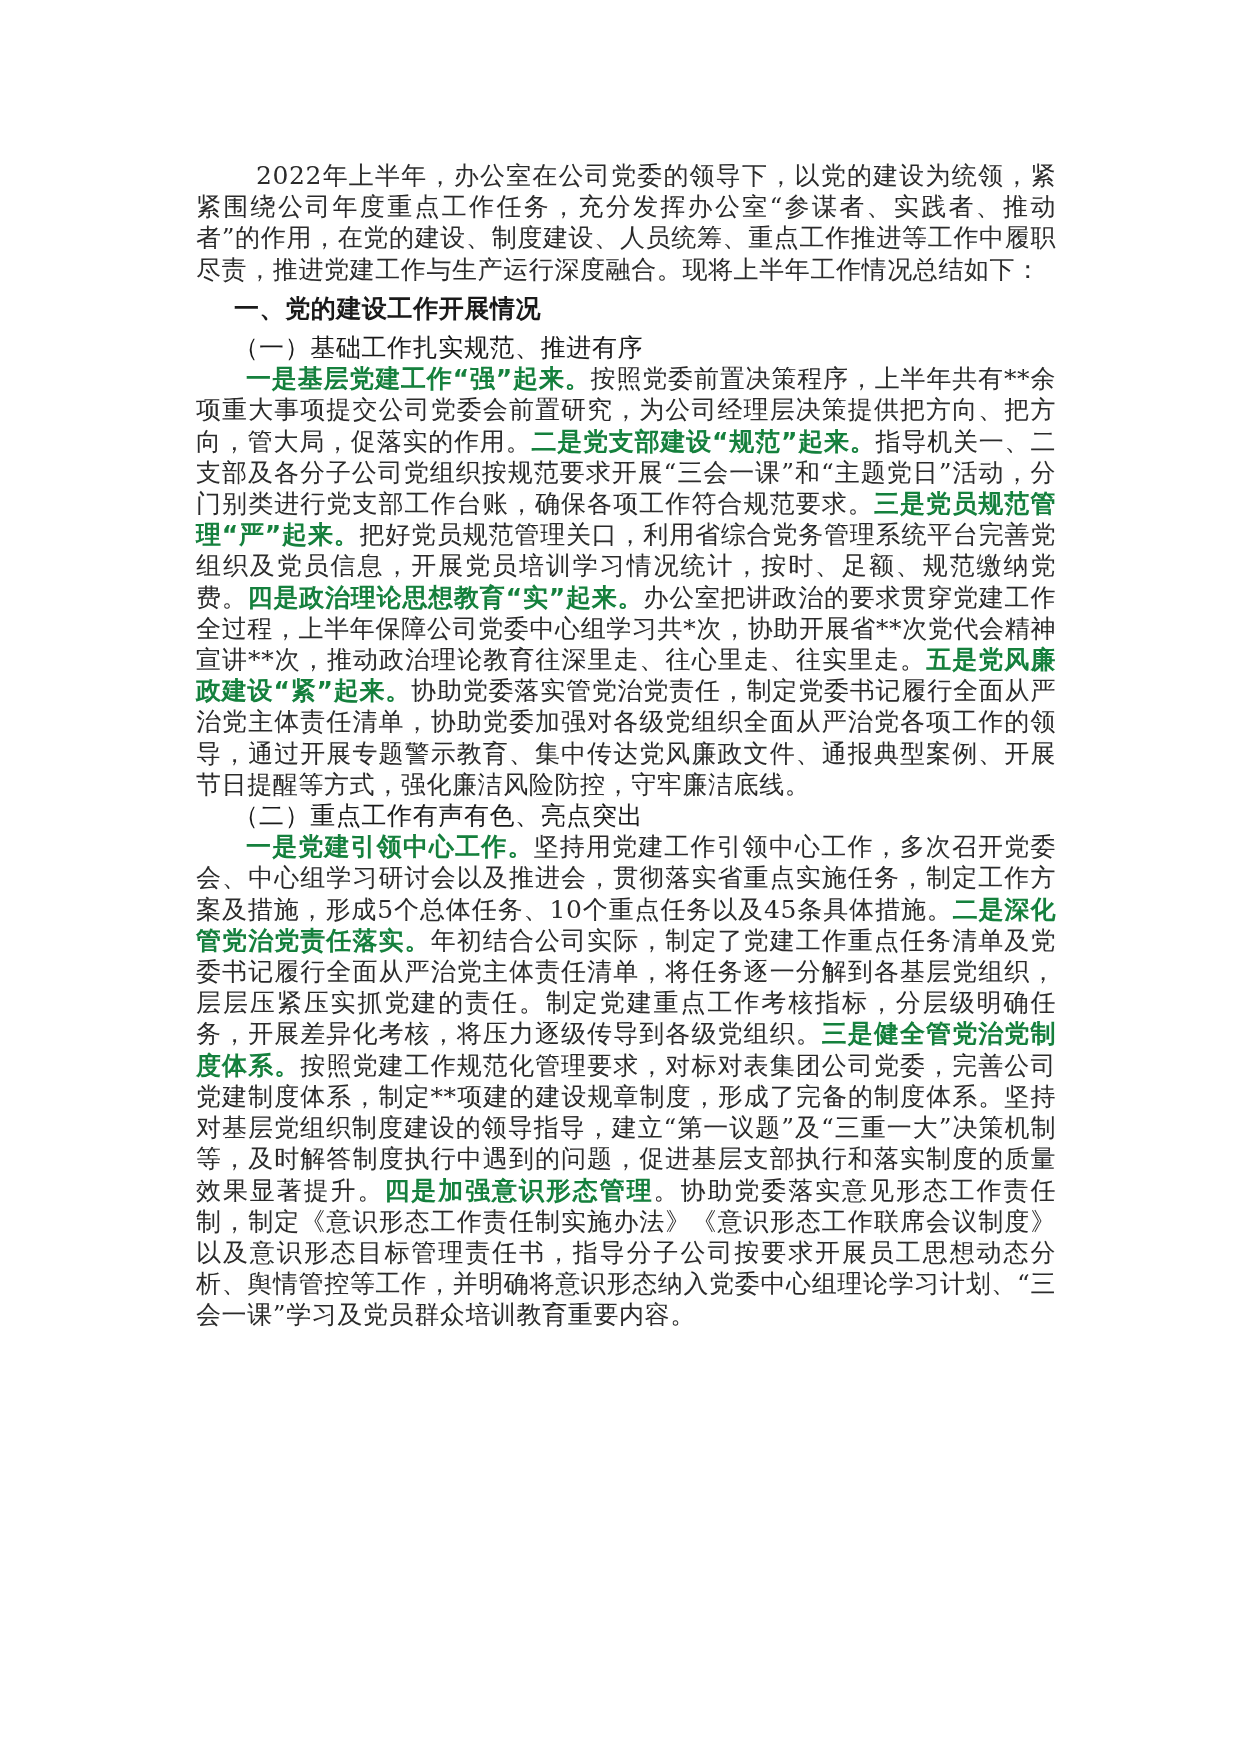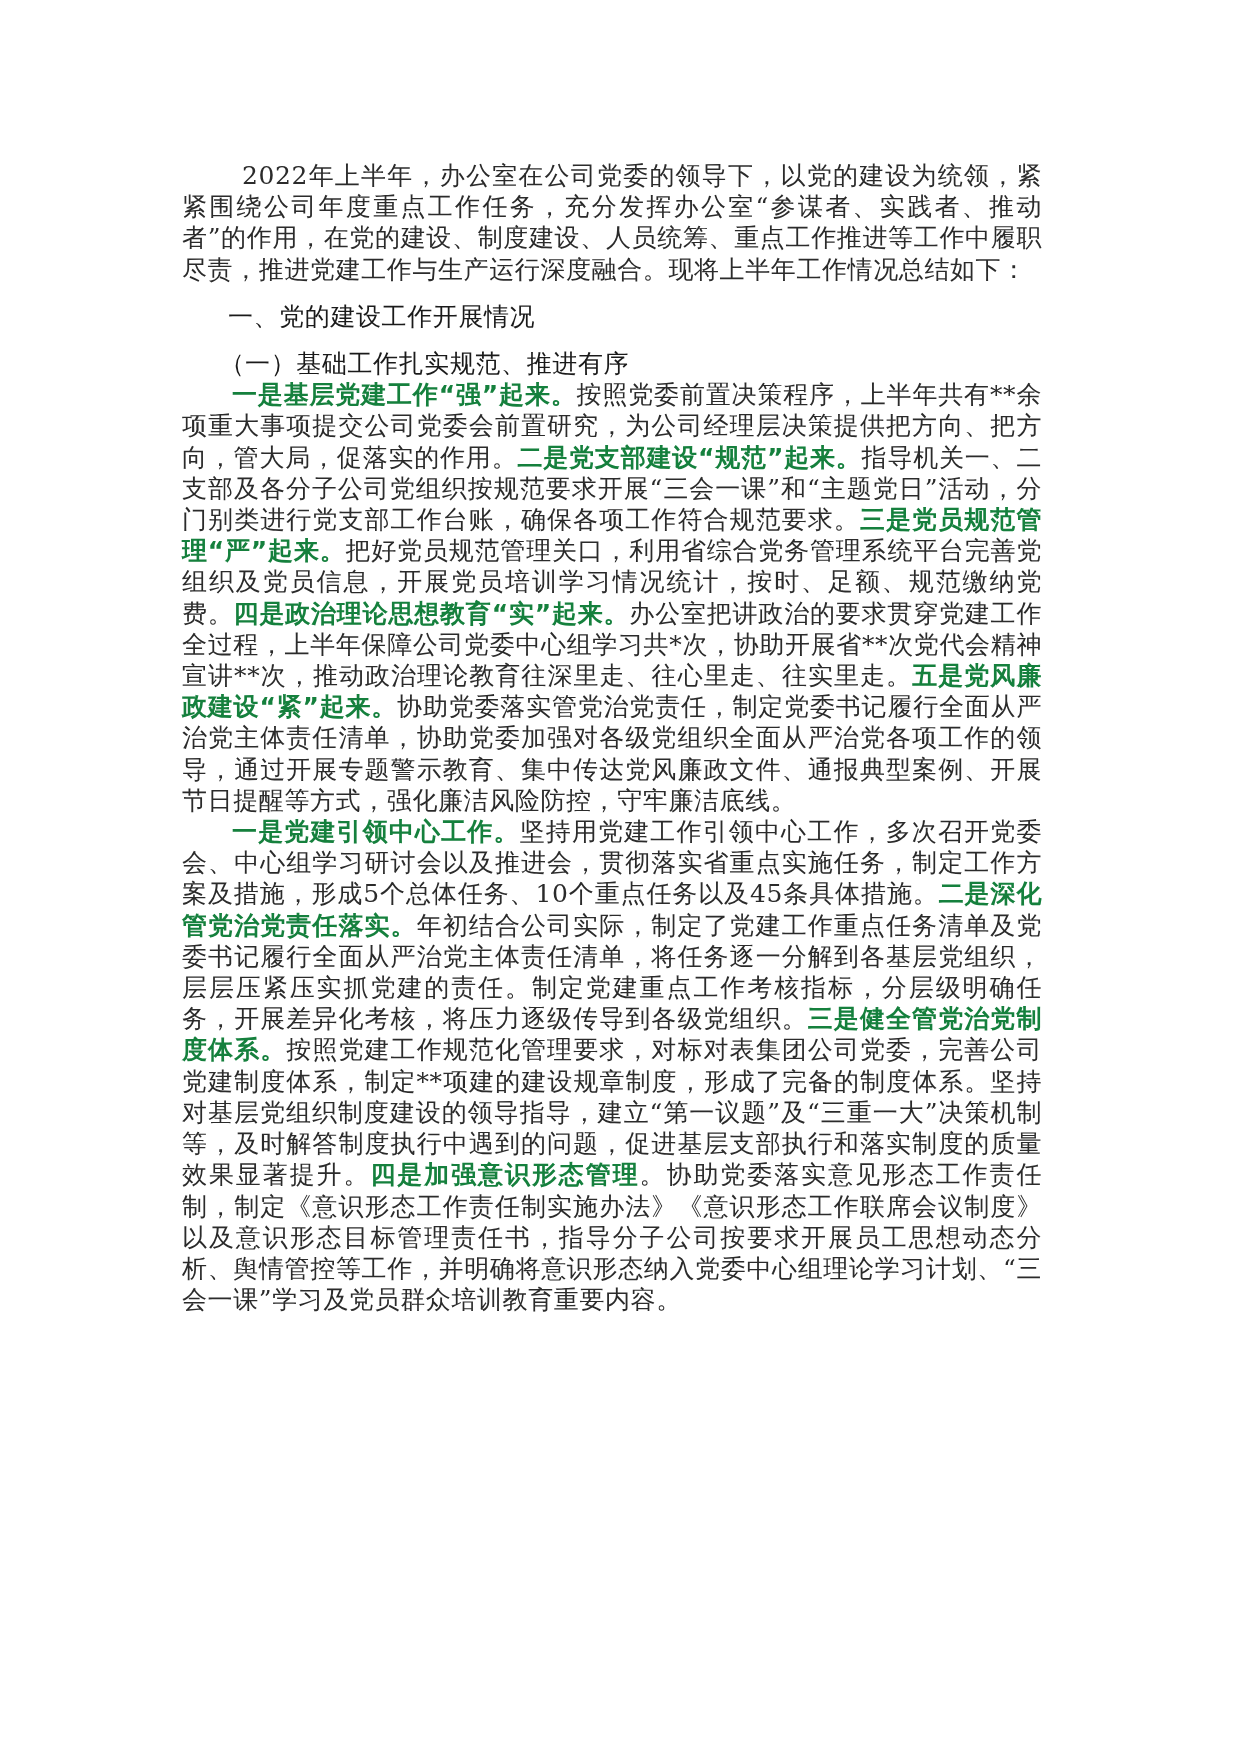--- a/index.html
+++ b/index.html
@@ -1,39 +1,40 @@
 <!DOCTYPE html>
 <html><head>
   <meta charset="utf-8">
   <style>
     html, body { margin: 0; padding: 0; background: #ffffff; }
     body { width: 1240px; height: 1754px; position: relative; overflow: hidden; }
     .page {
       position: absolute;
-      left: 182px;
+      left: 196px;
       top: 160px;
       width: 860px;
       font-family: "DejaVu Serif", "Liberation Serif", serif;
       font-size: 25px;
       line-height: 31.2px;
       color: #2b2b2b;
       text-align: justify;
       letter-spacing: 0.6px;
     }
     .p { margin: 0; text-indent: 2em; }
     .p.first { text-indent: 2.4em; }
-    .h1 { margin: 16px; text-indent: 1.2em; font-weight: normal; font-family: "DejaVu Sans", "Liberation Sans", sans-serif; color: #1a1a1a; }
+    .h1 { margin: 8px; text-indent: 1.2em; font-weight: bold; font-family: "DejaVu Sans", "Liberation Sans", sans-serif; color: #1a1a1a; }
     .h2 { margin: 0; text-indent: 1.5em; font-weight: normal; font-family: "DejaVu Sans", "Liberation Sans", sans-serif; color: #1a1a1a; }
     .b { font-weight: bold; font-family: "DejaVu Sans", "Liberation Sans", sans-serif; color: #15803d; }
   </style>
 </head>
 <body>
 
 <div class="page">
   <p class="p first">2022年上半年，办公室在公司党委的领导下，以党的建设为统领，紧紧围绕公司年度重点工作任务，充分发挥办公室“参谋者、实践者、推动者”的作用，在党的建设、制度建设、人员统筹、重点工作推进等工作中履职尽责，推进党建工作与生产运行深度融合。现将上半年工作情况总结如下：</p>
   <p class="h1">一、党的建设工作开展情况</p>
 
   <p class="h2">（一）基础工作扎实规范、推进有序</p>
   <p class="p"><span class="b">一是基层党建工作“强”起来。</span><span>按照党委前置决策程序，上半年共有**余项重大事项提交公司党委会前置研究，为公司经理层决策提供把方向、把方向，管大局，促落实的作用。</span><span class="b">二是党支部建设“规范”起来。</span><span>指导机关一、二支部及各分子公司党组织按规范要求开展“三会一课”和“主题党日”活动，分门别类进行党支部工作台账，确保各项工作符合规范要求。</span><span class="b">三是党员规范管理“严”起来。</span><span>把好党员规范管理关口，利用省综合党务管理系统平台完善党组织及党员信息，开展党员培训学习情况统计，按时、足额、规范缴纳党费。</span><span class="b">四是政治理论思想教育“实”起来。</span><span>办公室把讲政治的要求贯穿党建工作全过程，上半年保障公司党委中心组学习共*次，协助开展省**次党代会精神宣讲**次，推动政治理论教育往深里走、往心里走、往实里走。</span><span class="b">五是党风廉政建设“紧”起来。</span><span>协助党委落实管党治党责任，制定党委书记履行全面从严治党主体责任清单，协助党委加强对各级党组织全面从严治党各项工作的领导，通过开展专题警示教育、集中传达党风廉政文件、通报典型案例、开展节日提醒等方式，强化廉洁风险防控，守牢廉洁底线。</span></p>
 
+  <p class="h2">（二）重点工作有声有色、亮点突出</p>
   <p class="p"><span class="b">一是党建引领中心工作。</span><span>坚持用党建工作引领中心工作，多次召开党委会、中心组学习研讨会以及推进会，贯彻落实省重点实施任务，制定工作方案及措施，形成5个总体任务、10个重点任务以及45条具体措施。</span><span class="b">二是深化管党治党责任落实。</span><span>年初结合公司实际，制定了党建工作重点任务清单及党委书记履行全面从严治党主体责任清单，将任务逐一分解到各基层党组织，层层压紧压实抓党建的责任。制定党建重点工作考核指标，分层级明确任务，开展差异化考核，将压力逐级传导到各级党组织。</span><span class="b">三是健全管党治党制度体系。</span><span>按照党建工作规范化管理要求，对标对表集团公司党委，完善公司党建制度体系，制定**项建的建设规章制度，形成了完备的制度体系。坚持对基层党组织制度建设的领导指导，建立“第一议题”及“三重一大”决策机制等，及时解答制度执行中遇到的问题，促进基层支部执行和落实制度的质量效果显著提升。</span><span class="b">四是加强意识形态管理</span><span>。协助党委落实意见形态工作责任制，制定《意识形态工作责任制实施办法》《意识形态工作联席会议制度》以及意识形态目标管理责任书，指导分子公司按要求开展员工思想动态分析、舆情管控等工作，并明确将意识形态纳入党委中心组理论学习计划、“三会一课”学习及党员群众培训教育重要内容。</span></p>
 
 </div>
 
 </body></html>

